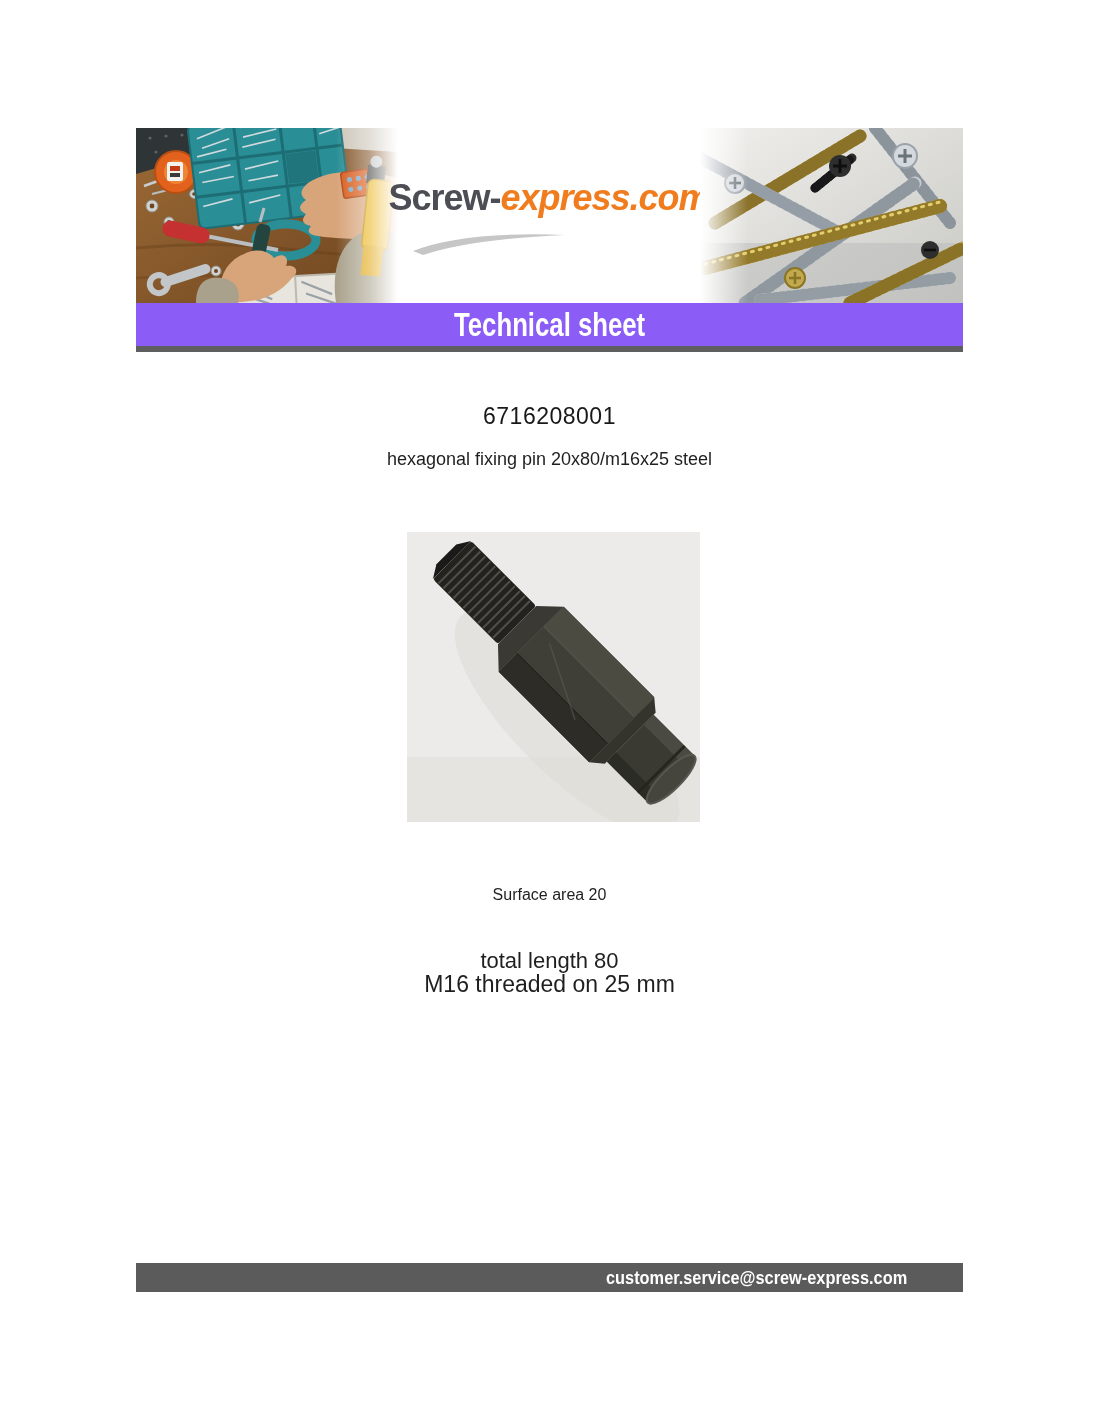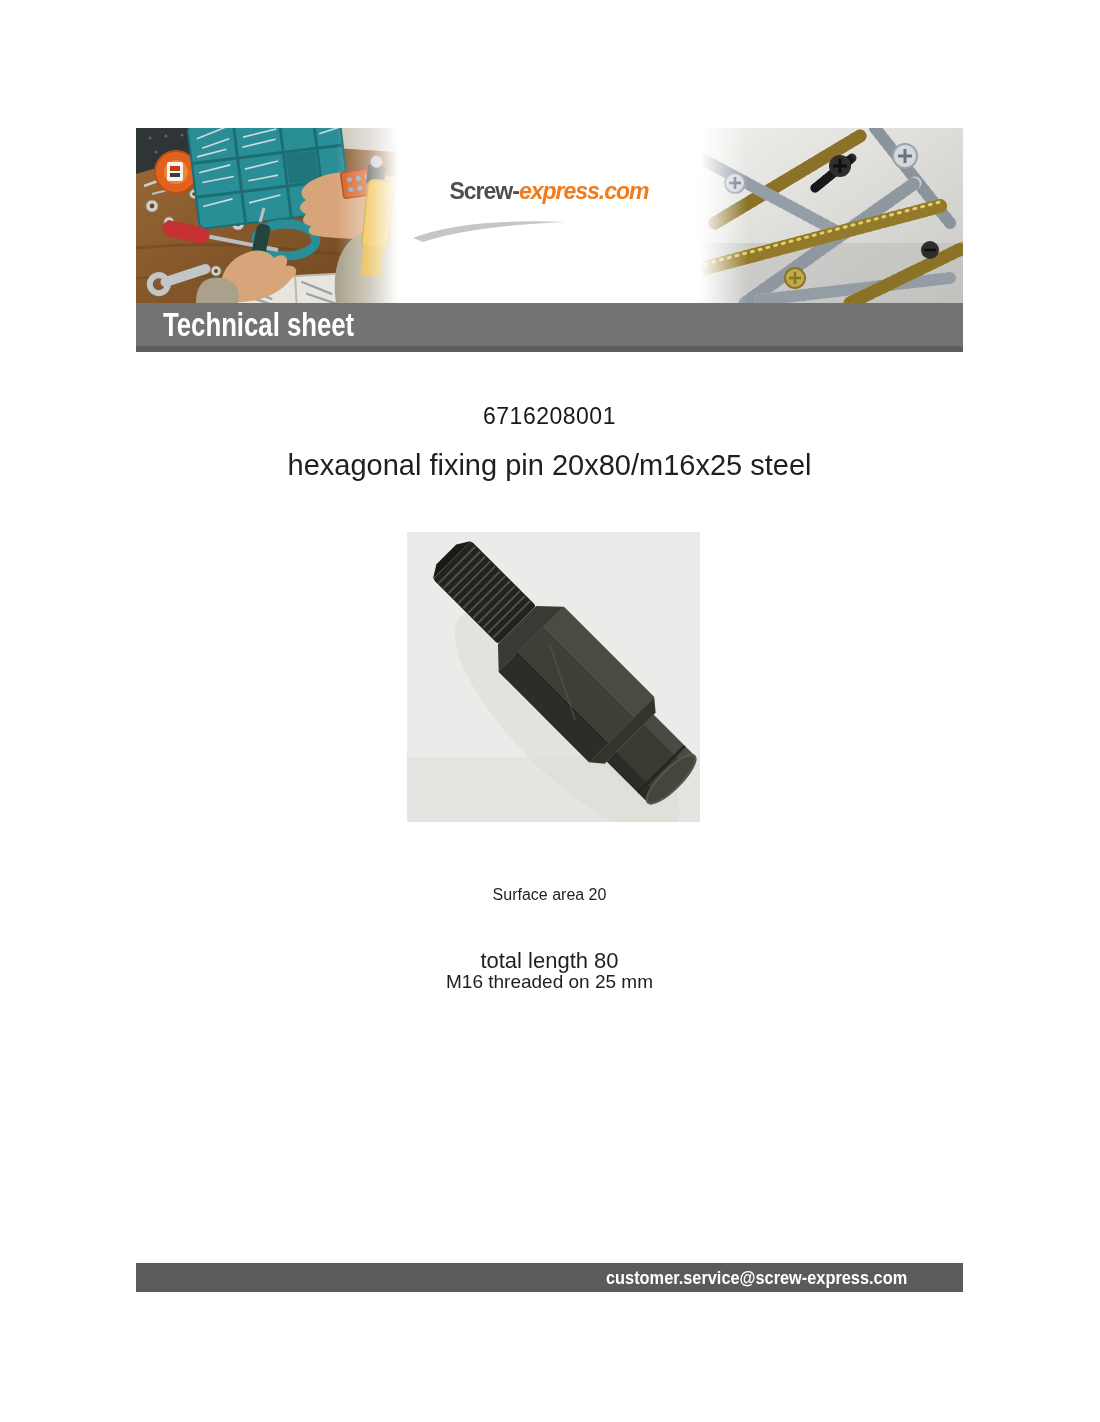--- a/index.html
+++ b/index.html
@@ -18,52 +18,52 @@
   .hero-photo{position:absolute;top:0;height:175px;display:block;}
   .hero-photo.left{left:0;width:262px;}
   .hero-photo.right{right:0;width:263px;}
   .logo{
     position:absolute;left:262px;top:0;width:302px;height:175px;
     display:flex;flex-direction:column;align-items:center;justify-content:flex-start;
     padding-top:52px;box-sizing:border-box;
   }
   .logo-text{
     white-space:nowrap;
-    font-size:23px;font-weight:bold;letter-spacing:-1px;line-height:1;
+    font-size:36px;font-weight:bold;letter-spacing:-1px;line-height:1;
   }
   .logo-text .brand-a{color:#4d4d55;}
   .logo-text .brand-b{color:#f07c1e;font-style:italic;}
   .swoosh{margin-top:14px;align-self:center;margin-right:120px;}
   .banner{
     position:absolute;left:136px;top:303px;width:827px;height:47px;
-    background:#737373;color:#ffffff;text-align:left;
+    background:#8b5cf6;color:#ffffff;text-align:center;
   }
   .banner-inner{
     display:inline-block;line-height:43px;font-size:33px;font-weight:bold;
     transform:scaleX(0.78);transform-origin:center;white-space:nowrap;
   }
   .gray-strip{
     position:absolute;left:136px;top:346px;width:827px;height:6px;background:#5e5e5e;
   }
   
   .product-code{
     position:absolute;left:136px;top:403px;width:827px;
     text-align:center;font-size:23px;font-weight:normal;color:#181818;letter-spacing:.5px;
   }
   .product-name{
     position:absolute;left:136px;top:449px;width:827px;
-    text-align:center;font-size:29px;color:#1f1f1f;
+    text-align:center;font-size:18px;color:#1f1f1f;
   }
   .product-photo{
     position:absolute;left:407px;top:532px;width:293px;height:290px;display:block;
   }
   .spec{position:absolute;left:136px;width:827px;text-align:center;color:#1f1f1f;}
   .spec-surface{top:886px;font-size:16px;}
   .spec-length{top:948px;font-size:22px;}
-  .spec-thread{top:971px;font-size:19px;}
+  .spec-thread{top:971px;font-size:23px;}
   
   .footer{
     position:absolute;left:136px;top:1263px;width:827px;height:29px;
     background:#5b5b5b;color:#ffffff;text-align:right;box-sizing:border-box;
     padding-right:56px;
     padding-left:12px;
   }
   .footer-inner{
     display:inline-block;line-height:29px;font-size:19px;font-weight:bold;
     transform:scaleX(0.86);transform-origin:right center;white-space:nowrap;

